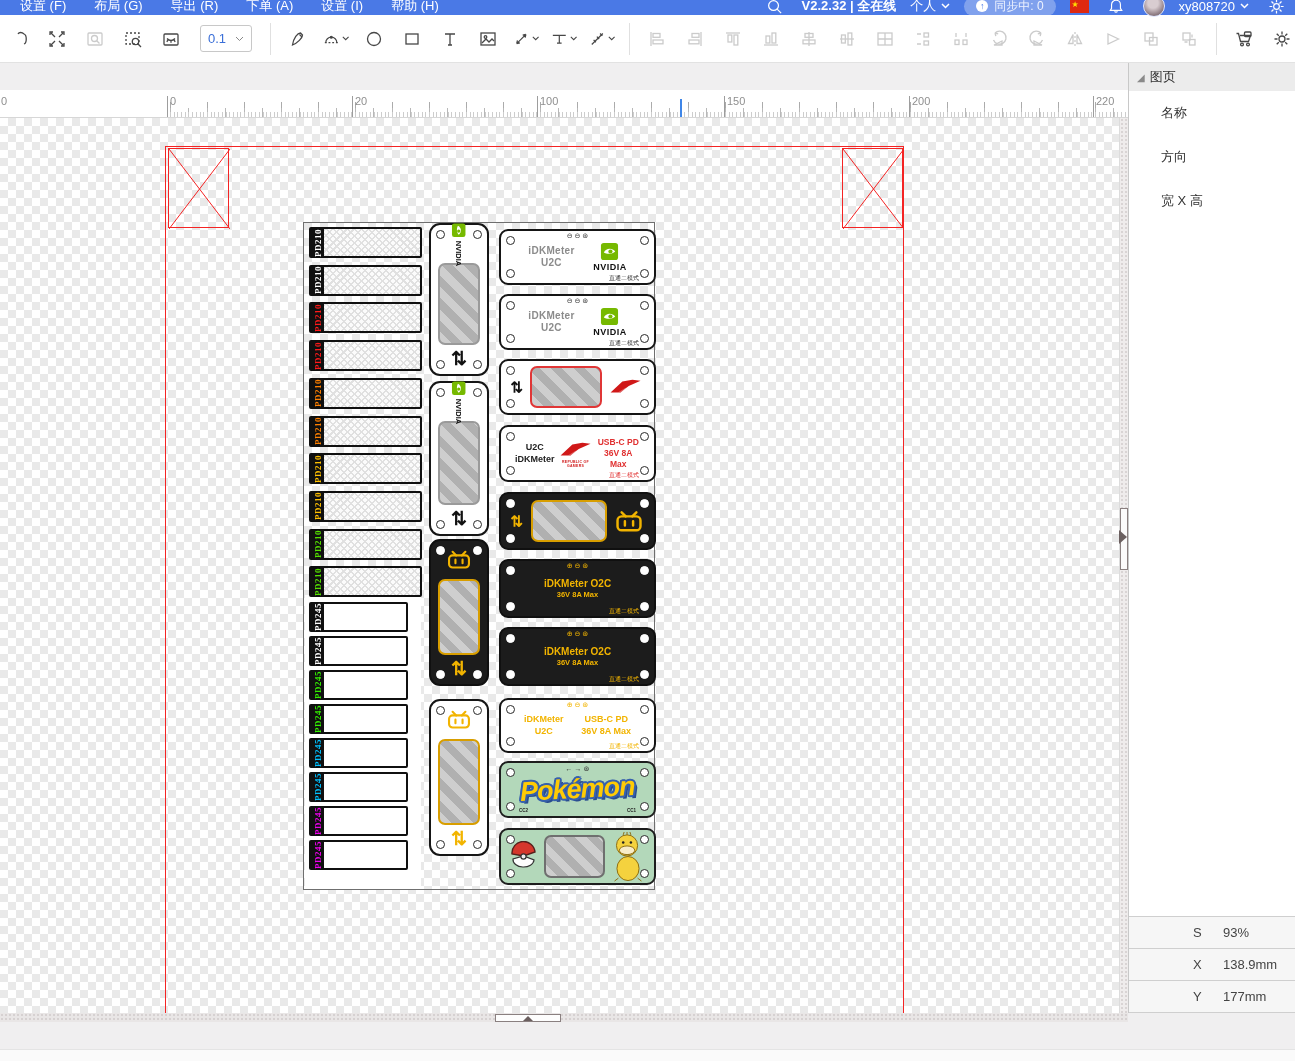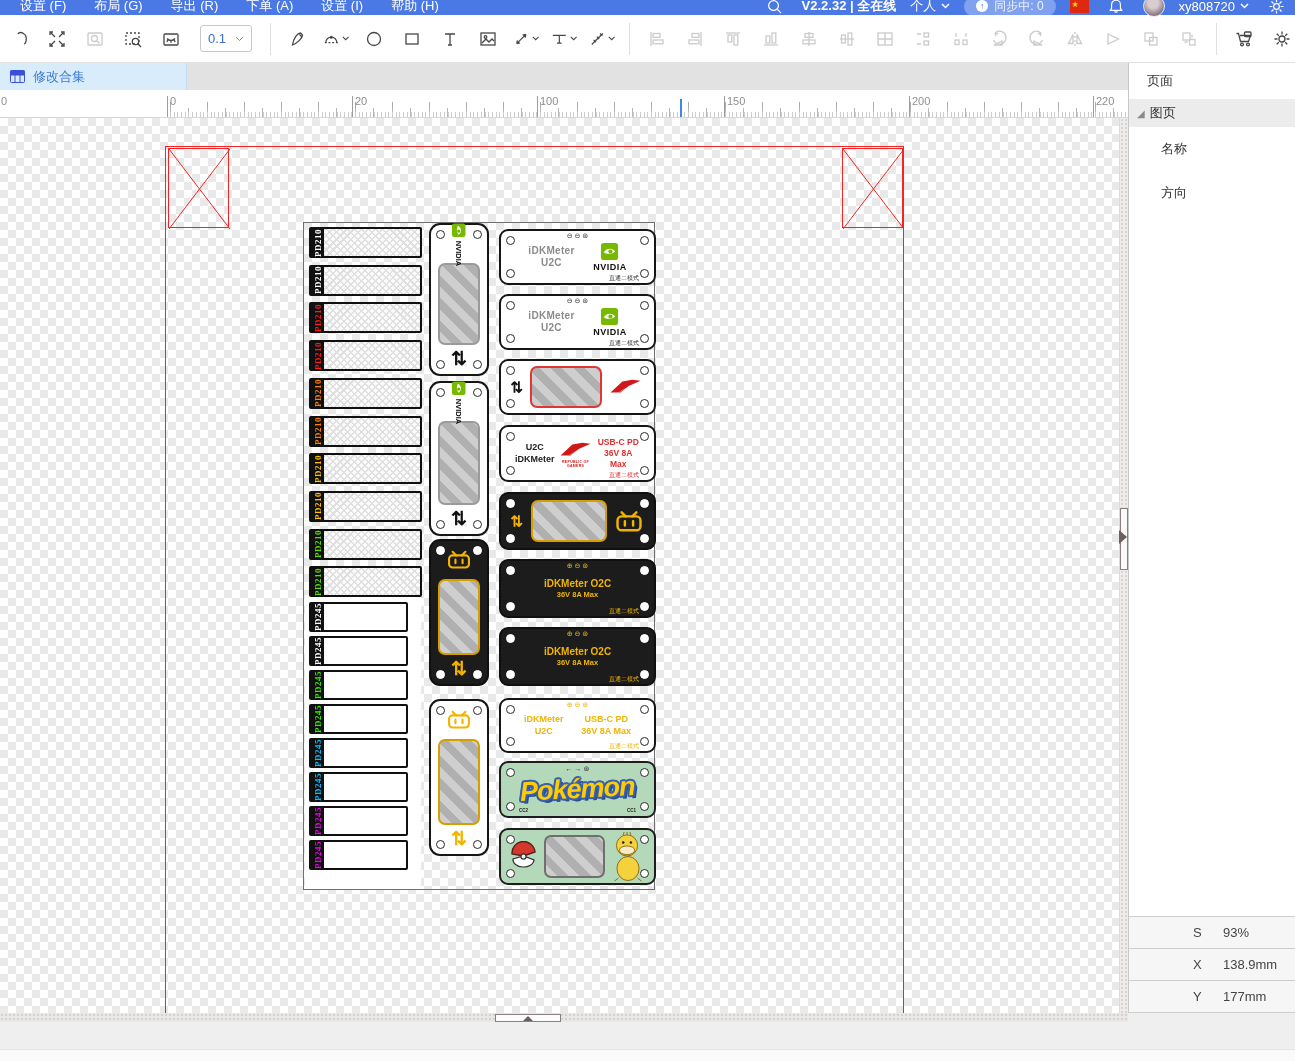--- a/index.html
+++ b/index.html
@@ -391,30 +391,20 @@
         </span>
         <span class="tool">
           <svg width="18" height="18" viewBox="0 0 18 18">
             <circle cx="9" cy="9" r="3"></circle>
             <path d="M9 1.5v3M9 13.5v3M1.5 9h3M13.5 9h3M3.7 3.7l2.1 2.1M12.2 12.2l2.1 2.1M14.3 3.7l-2.1 2.1M5.8 12.2l-2.1 2.1"></path>
           </svg>
         </span>
       </span>
   </div>
 
-  <div class="tabbar">
-    <div class="tab">
-      <svg width="15" height="13" viewBox="0 0 15 13">
-          <rect x="0.5" y="0.5" width="14" height="12" rx="1" fill="none" stroke="#3b4fd8"></rect>
-          <rect x="0.5" y="0.5" width="14" height="4.5" fill="#3b4fd8"></rect>
-          <path d="M0.5 5h14M5 5v8M10 5v8" stroke="#3b4fd8" fill="none"></path>
-        </svg>
-      <span>修改合集</span>
-    </div>
-  </div>
 
   <div class="ruler">
     <div class="ruler-minor"></div>
     <div id="ruler-labels">
         <span class="ruler-num" style="left:1px">0</span>
         <span class="ruler-majline" style="left:167px"></span>
         <span class="ruler-num" style="left:170px">0</span>
         <span class="ruler-majline" style="left:352px"></span>
         <span class="ruler-num" style="left:355px">20</span>
         <span class="ruler-majline" style="left:537px"></span>
@@ -784,28 +774,28 @@
 
   <div class="hstrip"></div>
   <div class="hhandle">
       <span class="tri"></span>
     </div>
   <div class="bottombar">
       <div class="white"></div>
     </div>
 
   <aside class="panel">
-    <div class="panel-title">页面</div>
     <div class="panel-sec">
       <span class="tri">◢</span>
       <span>图页</span>
     </div>
     <div id="panel-fields">
         <div class="panel-field">名称</div>
         <div class="panel-field">方向</div>
+        <div class="panel-field">宽 X 高</div>
       </div>
     <div class="panel-stats" id="panel-stats">
         <div class="stat-row">
           <span class="k">S</span>
           <span class="v">93%</span>
         </div>
         <div class="stat-row">
           <span class="k">X</span>
           <span class="v">138.9mm</span>
         </div>

